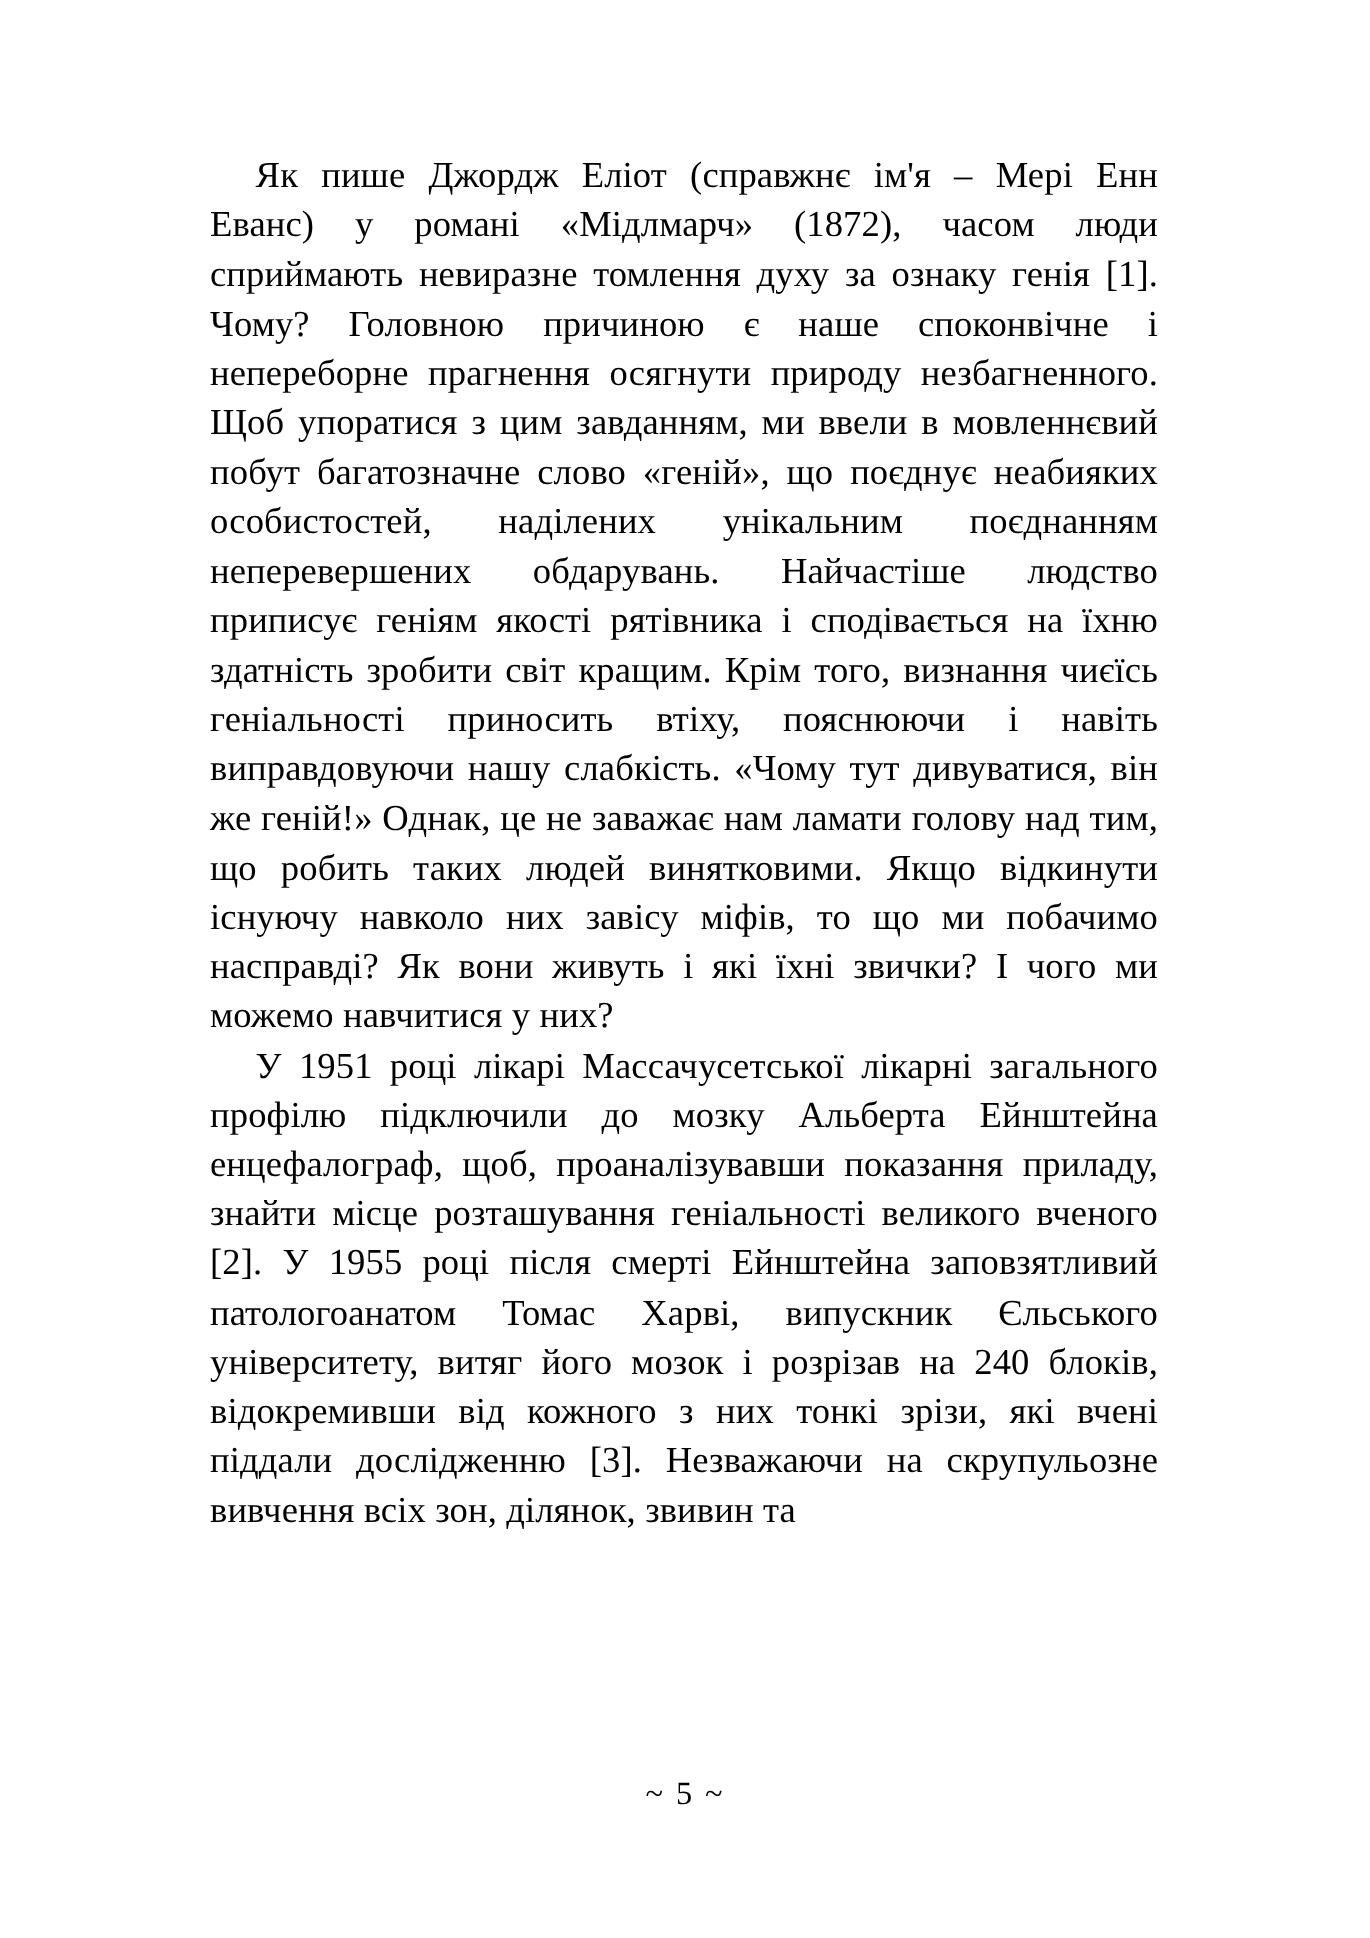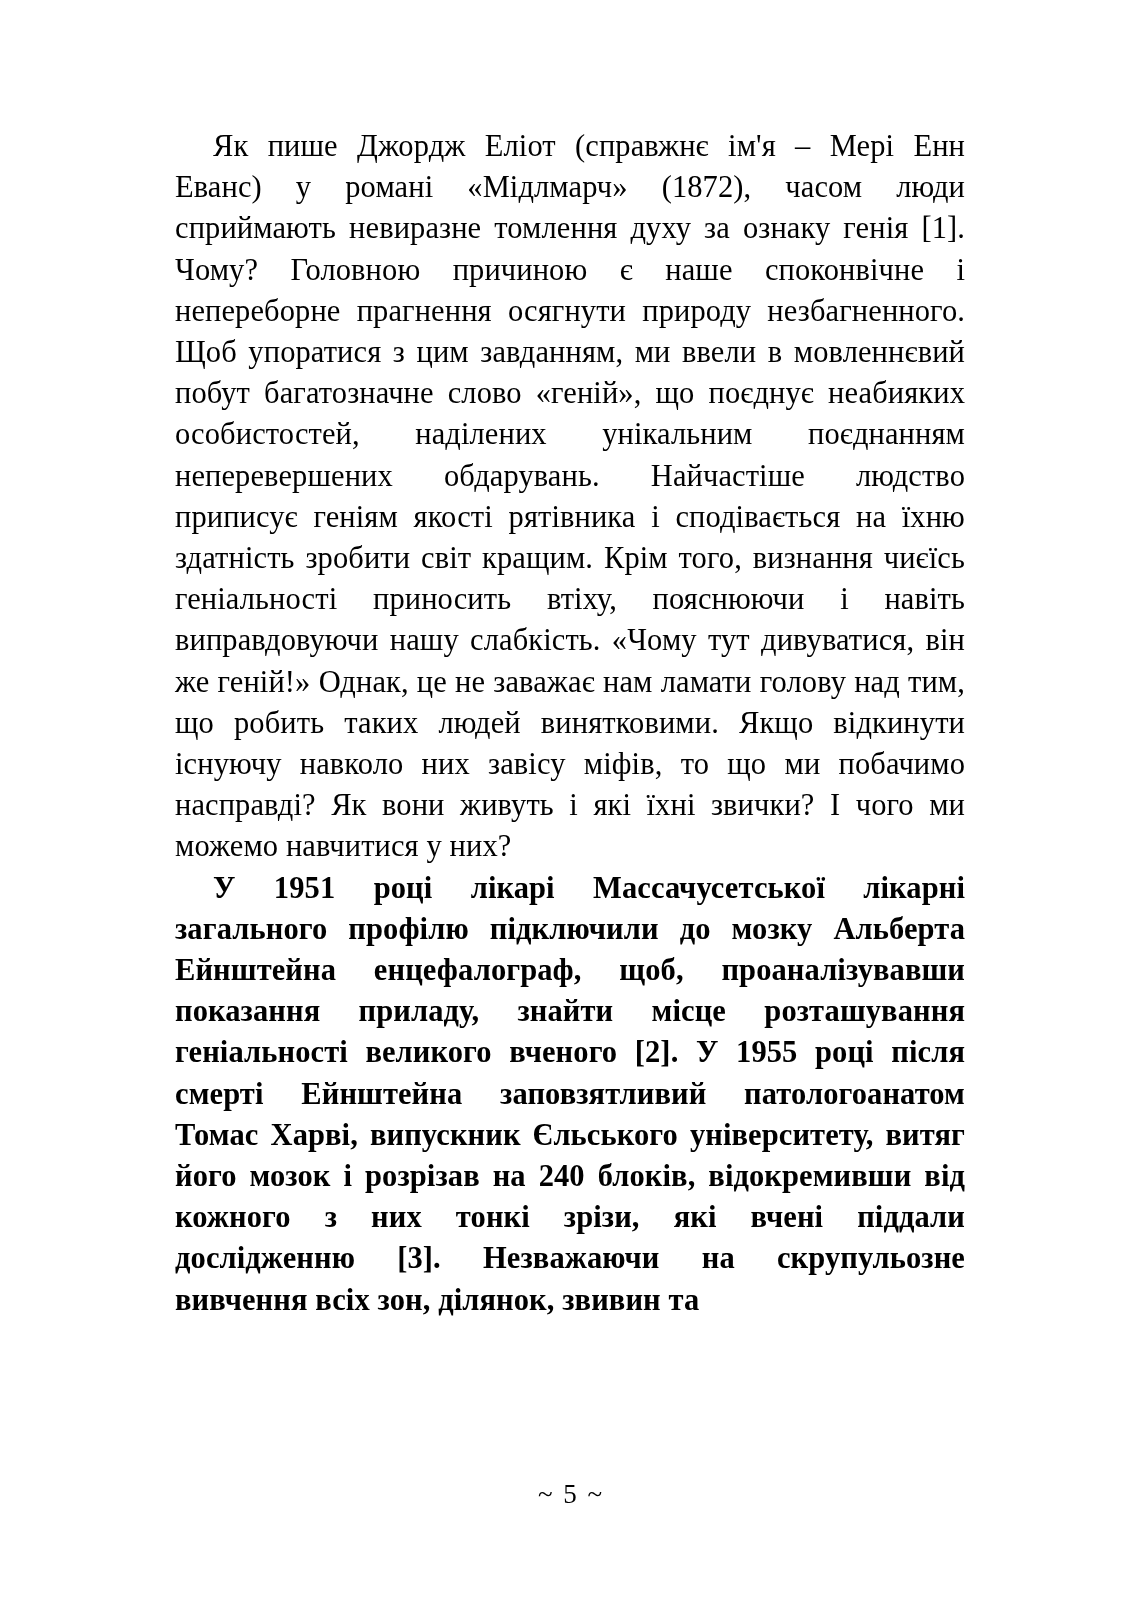--- a/index.html
+++ b/index.html
@@ -42,21 +42,20 @@
     font-size: 30.5px;
     line-height: 41.2px;
     letter-spacing: 0.1px;
     word-spacing: 0px;
     -webkit-font-smoothing: none;
     hyphens: none;
   }
 
   .para + .para {
     margin-top: 0;
-    font-weight: bold;
   }
 
   .page-footer {
     position: absolute;
     left: 0;
     top: 1477px;
     width: 1142px;
     text-align: center;
     font-size: 27px;
     line-height: 34px;

